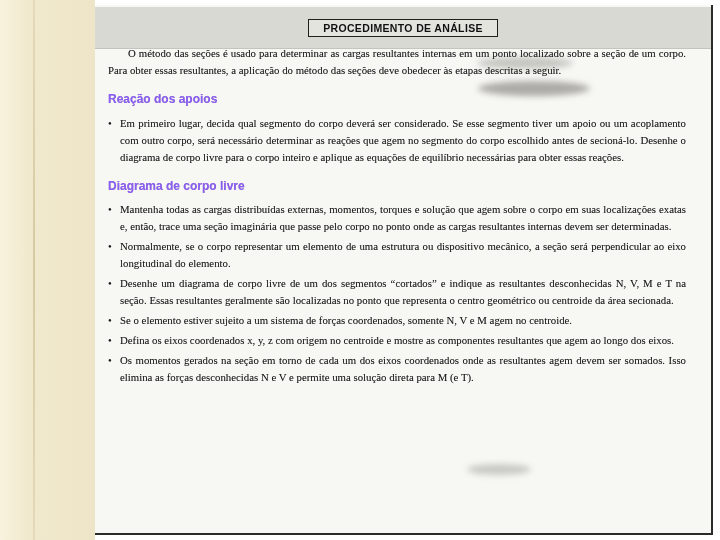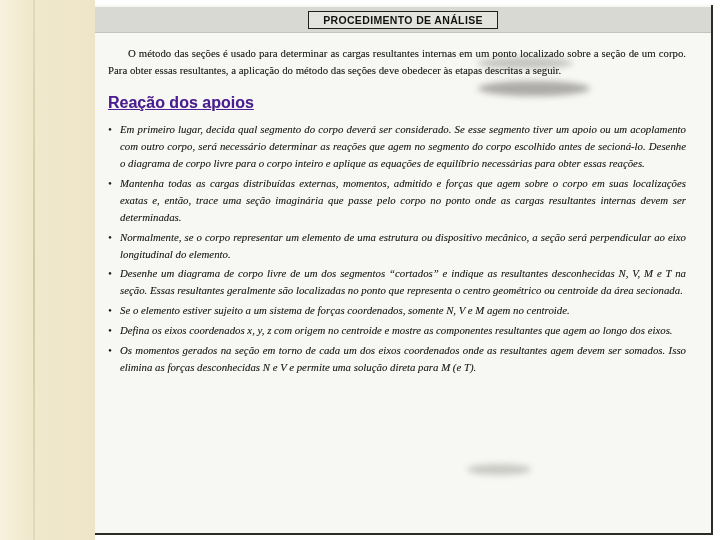--- a/index.html
+++ b/index.html
@@ -9,32 +9,32 @@
 
   
   .left-band{position:absolute;left:0;top:0;width:95px;height:100%;
     background:linear-gradient(90deg,#f8f2de 0%,#f1e9cd 30%,#eee5c8 100%);}
   .crease{position:absolute;left:33px;top:0;width:2px;height:100%;
     background:linear-gradient(180deg,rgba(160,140,80,.16),rgba(160,140,80,.34),rgba(160,140,80,.16));}
 
   
   .page{position:absolute;left:95px;top:5px;width:618px;height:530px;background:#f7f7f4;
     border-right:2px solid #2b2b28;border-bottom:2px solid #2b2b28;}
-  .header-strip{position:absolute;left:0;top:2px;width:100%;height:26px;background:#d9d9d4;
+  .header-strip{position:absolute;left:0;top:2px;width:100%;height:42px;background:#d9d9d4;
     border-bottom:1px solid #c4c4be;display:flex;align-items:center;justify-content:center;}
   .title-box{border:1px solid #1f1f1d;background:#e4e4df;padding:2px 14px;
     font-family:"Liberation Sans",sans-serif;font-weight:bold;font-size:10.5px;
     letter-spacing:.35px;color:#111;white-space:nowrap;}
 
   .content{position:absolute;left:13px;right:25px;top:33px;color:#1b1b1b;
     font-size:10.8px;line-height:1.57;text-shadow:0 0 .3px rgba(20,20,20,.35);}
   .intro{margin:7px 0 3px 0;text-align:justify;text-indent:20px;}
-  .sec-h{font-family:"Liberation Sans",sans-serif;font-weight:bold;font-size:16px;
-    color:#4c1d95;margin:11px 0 6px 0;text-decoration:underline;}
-  .bullet{display:flex;margin:0 0 3px 0;font-style:italic;}
+  .sec-h{font-family:"Liberation Sans",sans-serif;font-weight:bold;font-size:12px;
+    color:#8b5cf6;margin:11px 0 6px 0;}
+  .bullet{display:flex;margin:0 0 3px 0;}
   .bullet::before{content:"\2022";flex:0 0 12px;width:12px;}
   .bullet .txt{flex:1;text-align:justify;}
 
   
   .artifact{position:absolute;border-radius:50%;filter:blur(3px);pointer-events:none;}
   .a1{left:382px;top:52px;width:96px;height:12px;background:rgba(70,68,60,.28);}
   .a2{left:383px;top:76px;width:112px;height:15px;background:rgba(60,58,52,.40);}
   .a3{left:372px;top:459px;width:64px;height:11px;background:rgba(70,68,60,.26);}
 </style>
 </head>
@@ -56,22 +56,23 @@
 
     <div class="content">
 
       <p class="intro">O método das seções é usado para determinar as cargas resultantes internas em um ponto localizado sobre a seção de um corpo. Para obter essas resultantes, a aplicação do método das seções deve obedecer às etapas descritas a seguir.</p>
 
       <h2 class="sec-h">Reação dos apoios</h2>
       <div class="bullet">
         <span class="txt">Em primeiro lugar, decida qual segmento do corpo deverá ser considerado. Se esse segmento tiver um apoio ou um acoplamento com outro corpo, será necessário determinar as reações que agem no segmento do corpo escolhido antes de secioná-lo. Desenhe o diagrama de corpo livre para o corpo inteiro e aplique as equações de equilíbrio necessárias para obter essas reações.</span>
       </div>
 
+      <h2 class="sec-h">Diagrama de corpo livre</h2>
       <div class="bullet">
-        <span class="txt">Mantenha todas as cargas distribuídas externas, momentos, admitido e forças que agem sobre o corpo em suas localizações exatas e, então, trace uma seção imaginária que passe pelo corpo no ponto onde as cargas resultantes internas devem ser determinadas.</span>
+        <span class="txt">Mantenha todas as cargas distribuídas externas, momentos, torques e solução que agem sobre o corpo em suas localizações exatas e, então, trace uma seção imaginária que passe pelo corpo no ponto onde as cargas resultantes internas devem ser determinadas.</span>
       </div>
       <div class="bullet">
         <span class="txt">Normalmente, se o corpo representar um elemento de uma estrutura ou dispositivo mecânico, a seção será perpendicular ao eixo longitudinal do elemento.</span>
       </div>
       <div class="bullet">
         <span class="txt">Desenhe um diagrama de corpo livre de um dos segmentos “cortados” e indique as resultantes desconhecidas N, V, M e T na seção. Essas resultantes geralmente são localizadas no ponto que representa o centro geométrico ou centroide da área secionada.</span>
       </div>
       <div class="bullet">
         <span class="txt">Se o elemento estiver sujeito a um sistema de forças coordenados, somente N, V e M agem no centroide.</span>
       </div>

